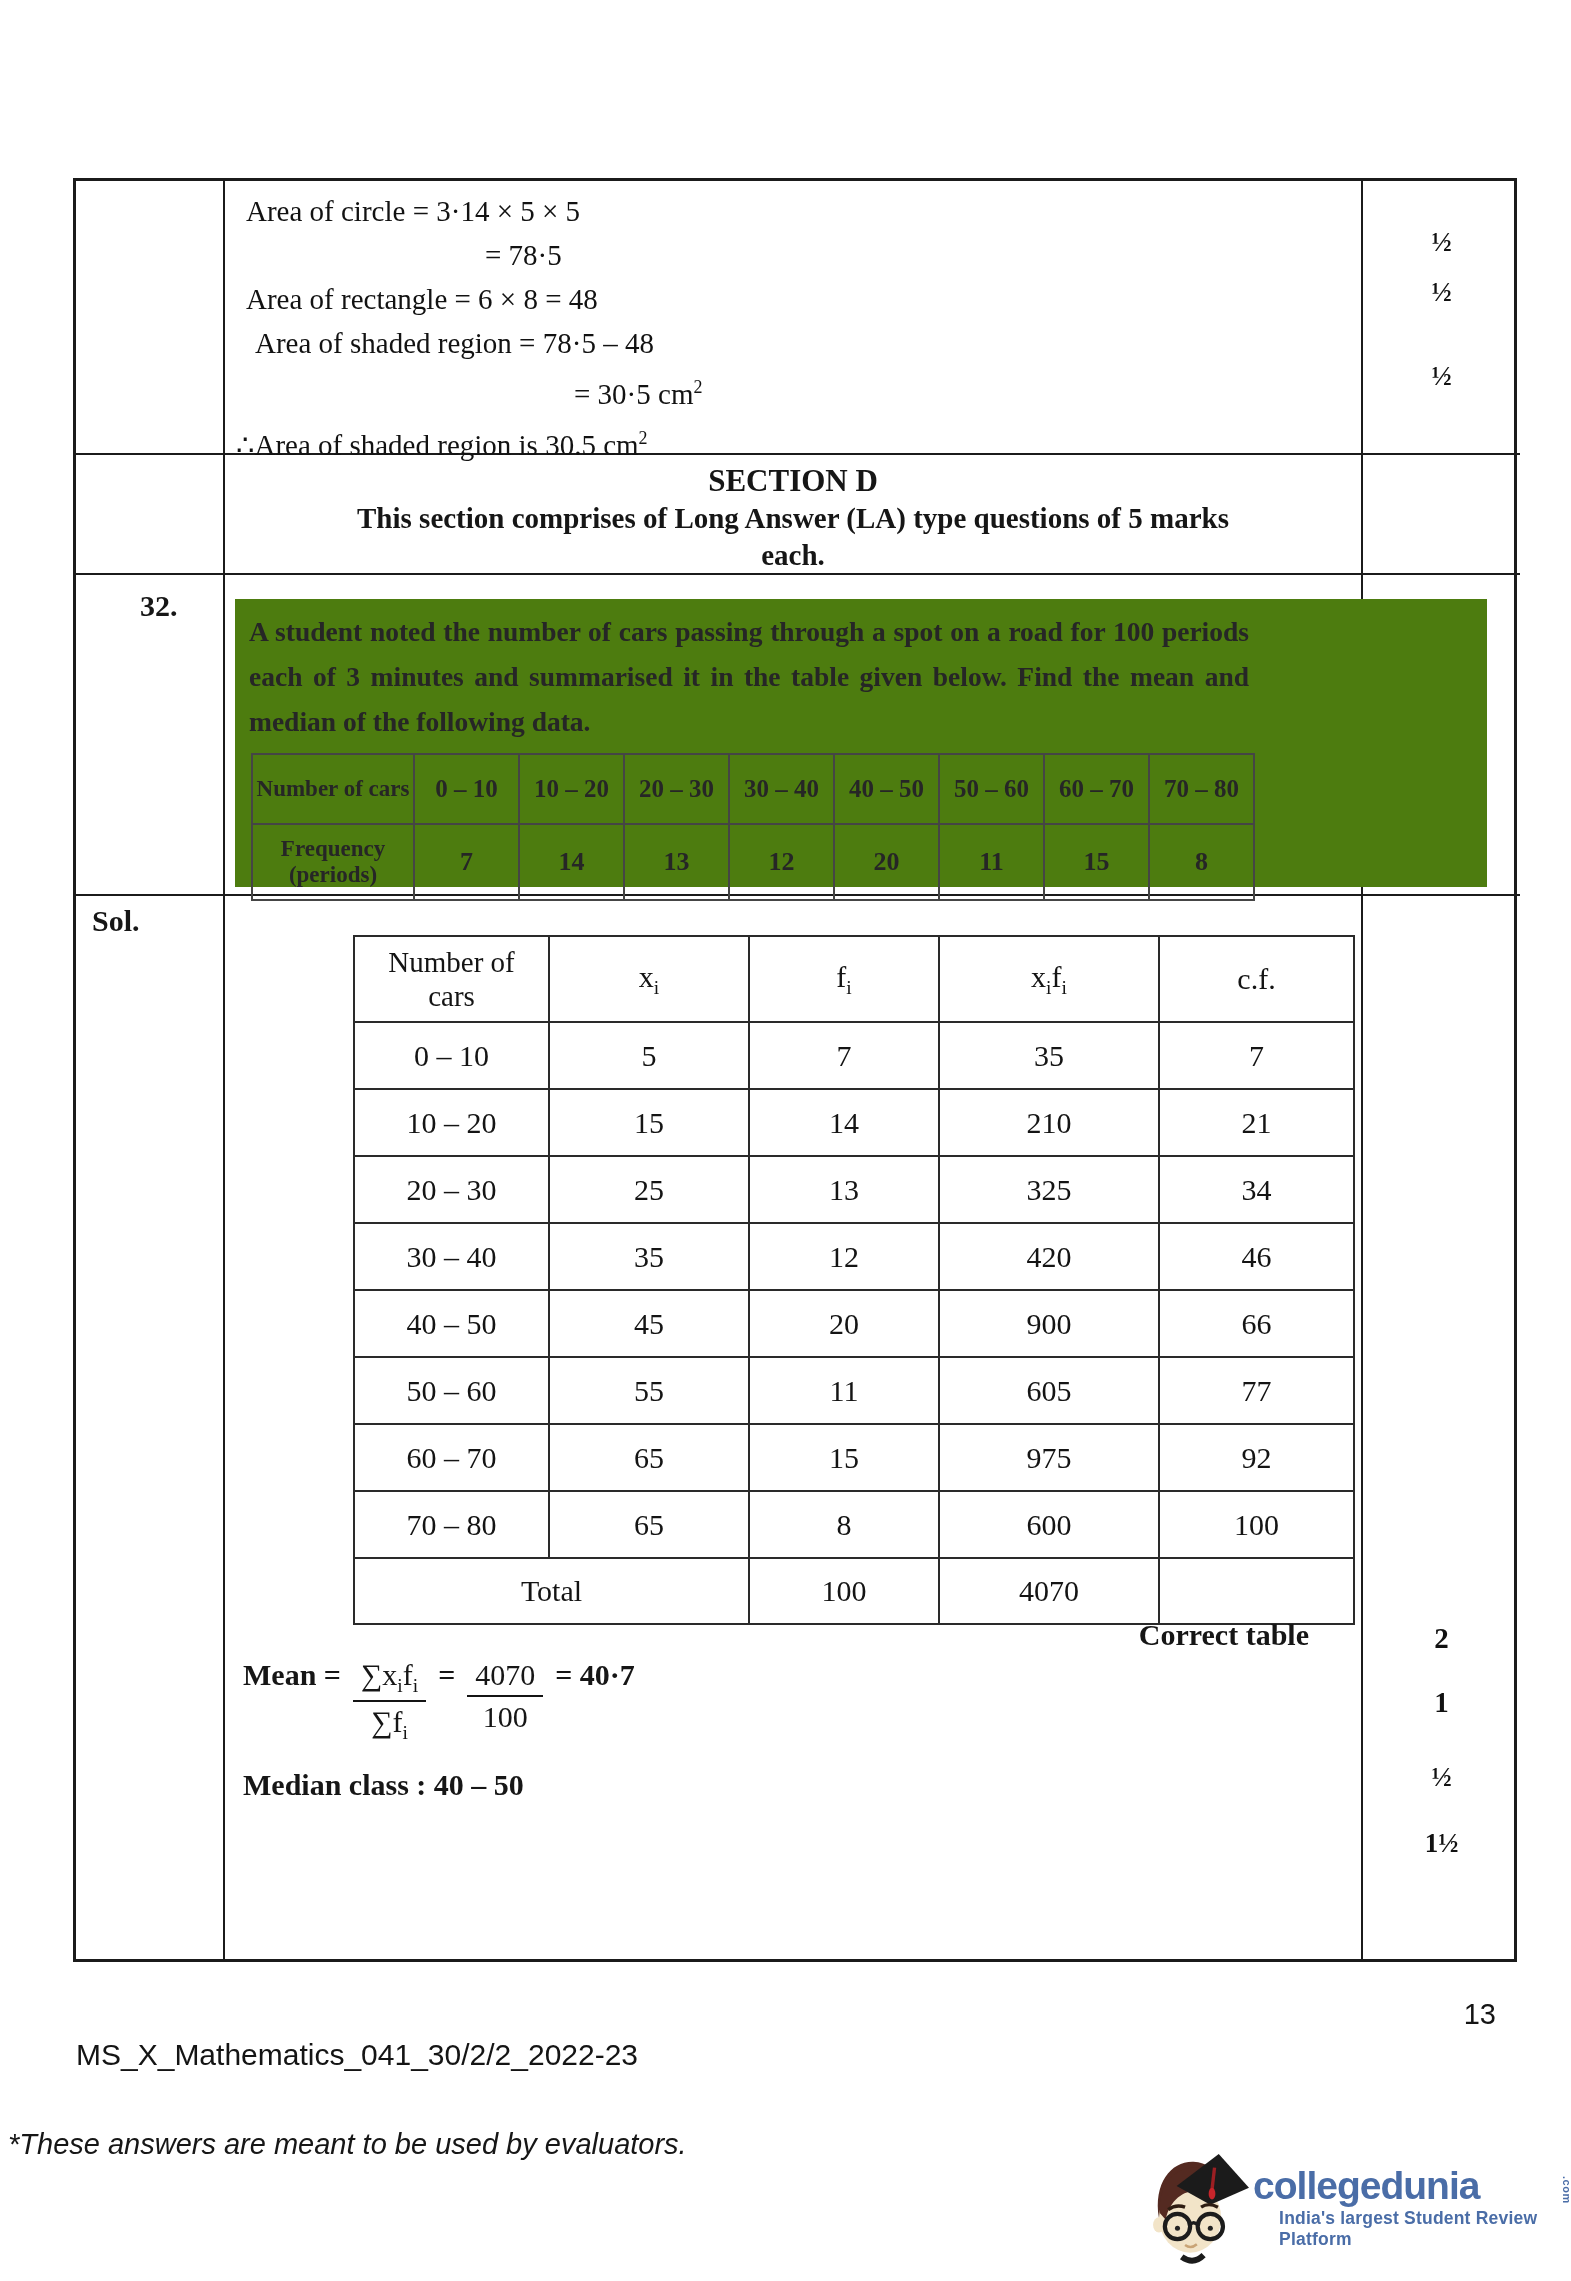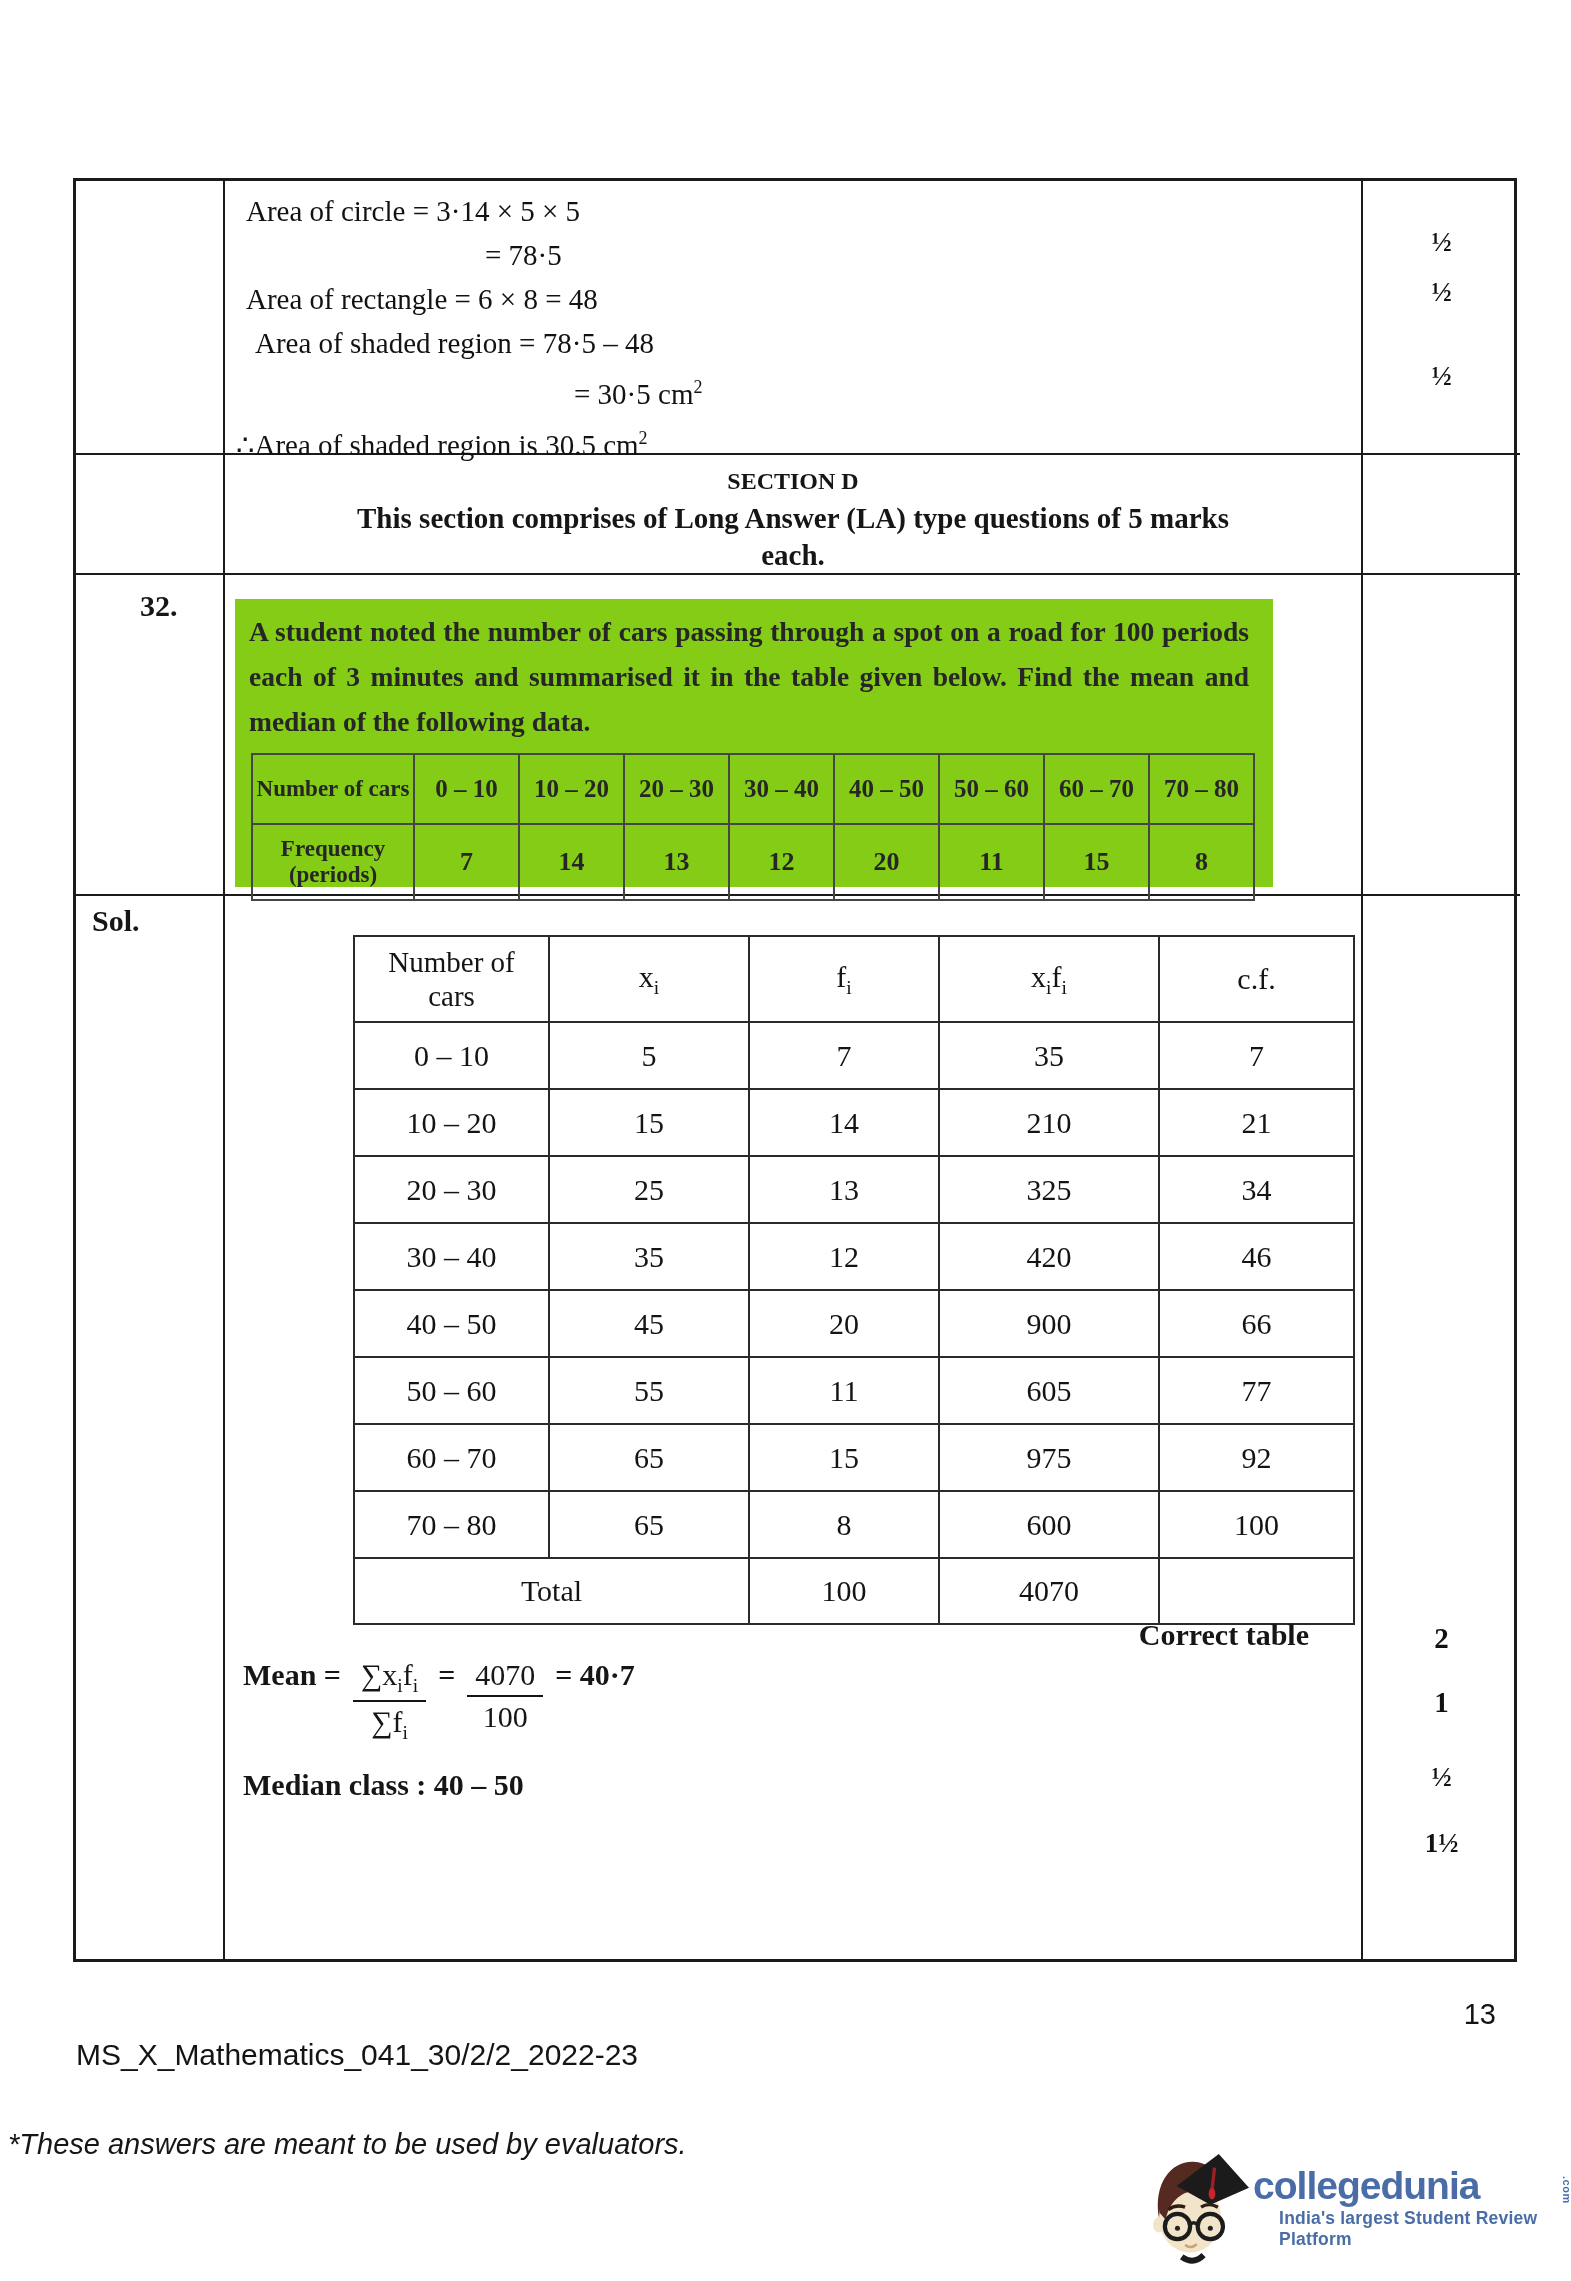--- a/index.html
+++ b/index.html
@@ -17,27 +17,27 @@
   .cell{border-right:2px solid #1b1b1b;border-bottom:2px solid #1b1b1b;position:relative;box-sizing:border-box;}
   .cell.cR{border-right:none;}
   .cell.cB{border-bottom:none;}
   
   .area-lines{font-size:29px;line-height:44px;padding-top:8px;color:#121212;}
   .area-lines sup{font-size:62%;}
   
   .mark{position:absolute;left:0;right:0;text-align:center;font-weight:bold;font-size:27px;color:#111;}
   
   .section-head{text-align:center;font-weight:bold;padding-top:7px;}
-  .section-head .t{font-size:24px;line-height:38px;}
+  .section-head .t{font-size:31px;line-height:38px;}
   .section-head .s{font-size:29px;line-height:37px;}
   
   .qnum{font-weight:bold;font-size:30px;text-align:left;padding:14px 0 0 24px;margin-left:40px;}
   .scan{
-    position:absolute;left:10px;top:24px;width:1038px;height:288px;
-    background:#84cc16;padding:10px 14px 0 14px;box-sizing:border-box;
+    position:absolute;left:10px;top:24px;width:1252px;height:288px;
+    background:#4d7c0f;padding:10px 14px 0 14px;box-sizing:border-box;
   }
   .scan-text{
     width:1000px;font-weight:bold;font-size:27.5px;line-height:45px;
     color:#262626;text-align:justify;
   }
   .qtable{border-collapse:collapse;margin:9px 0 0 2px;table-layout:fixed;}
   .qtable td{border:2px solid #454545;text-align:center;vertical-align:middle;color:#262626;font-weight:bold;padding:0;}
   .qtable .lab{font-size:23px;line-height:26px;}
   .qtable .rng{font-size:25px;white-space:nowrap;}
   .qtable .val{font-size:26px;}

